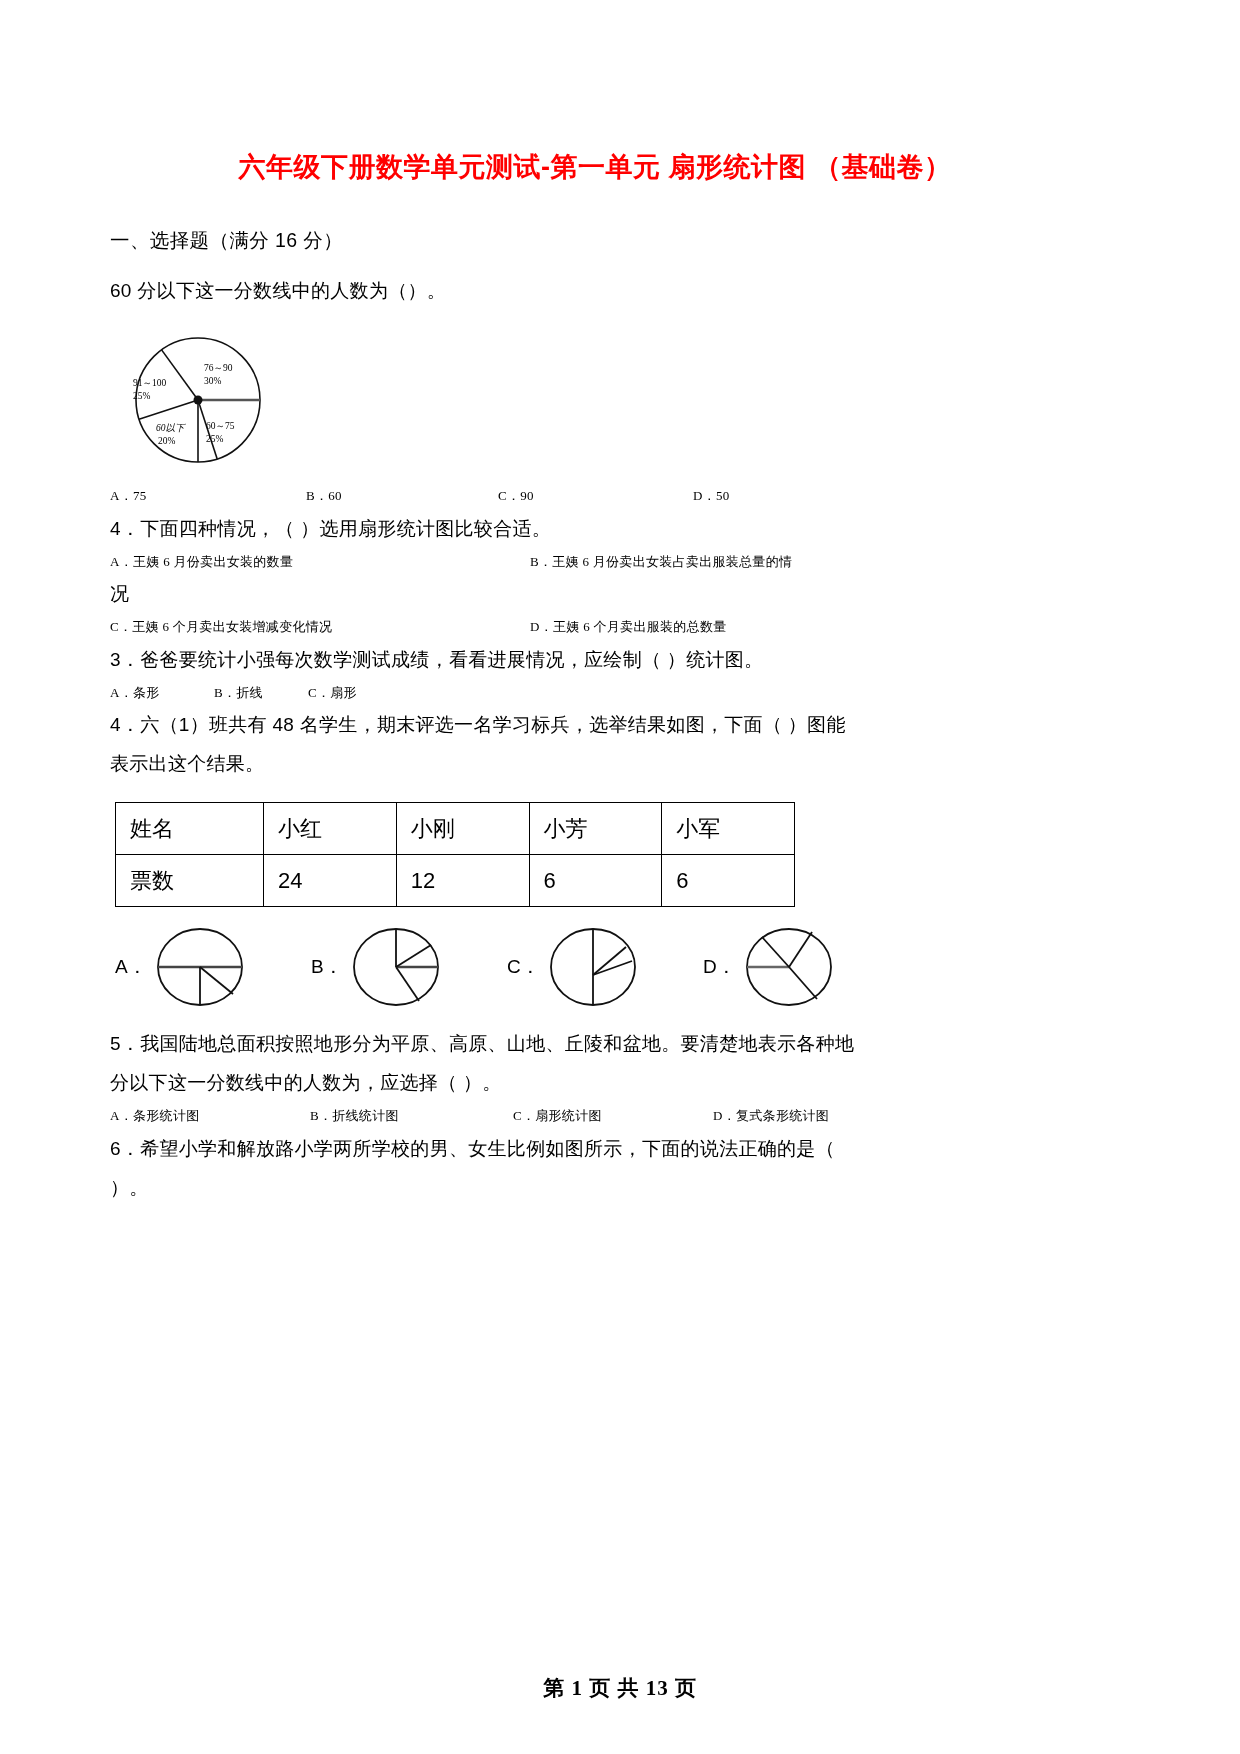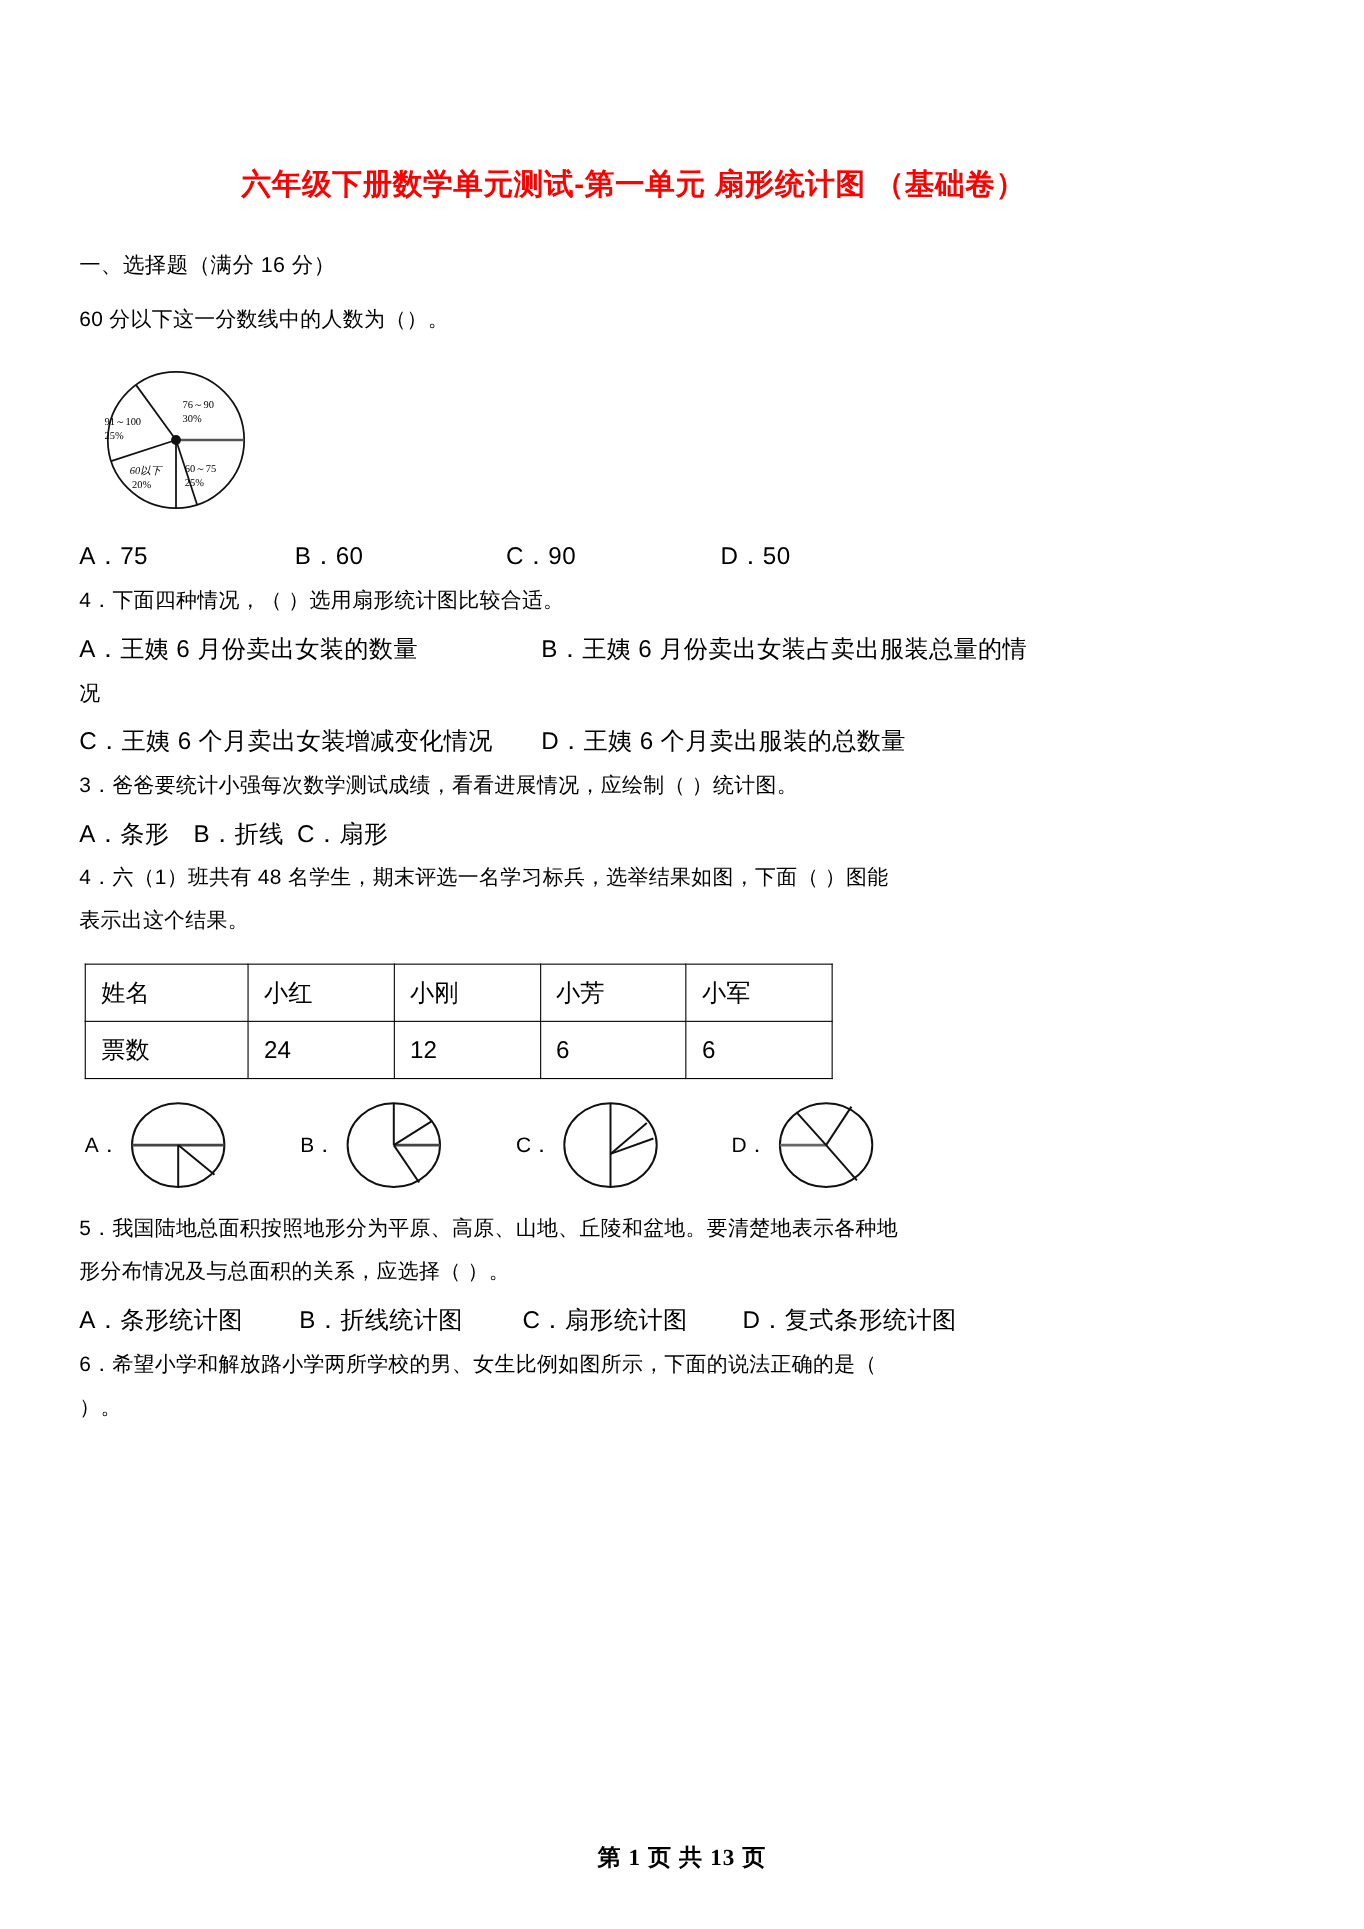--- a/index.html
+++ b/index.html
@@ -10,21 +10,21 @@
     background: #ffffff;
     font-family: "Liberation Sans", "DejaVu Sans", sans-serif;
     color: #000000;
     position: relative;
     overflow: hidden;
   }
   .page {
     position: relative;
     width: 1240px;
     height: 1754px;
-    padding: 0 160px 0 72px;
+    padding: 0 160px 0 110px;
   }
 
   
   .doc-title {
     color: #ff0000;
     font-weight: bold;
     font-size: 27px;
     text-align: center;
     letter-spacing: 0.5px;
     padding-top: 150px;
@@ -43,24 +43,25 @@
   
   .q-line {
     font-size: 19px;
     line-height: 2.05;
     letter-spacing: 0.3px;
     white-space: nowrap;
   }
   .q-block { margin-top: 18px; }
 
   .opt-row {
-    font-size: 22px;
+    font-size: 13px;
     line-height: 2.05;
     letter-spacing: 0.3px;
     display: flex;
+    font-family: Liberation Serif, serif;
   }
   .opt-row > span { white-space: nowrap; }
 
   
   .q1-opts span:nth-child(1) { width: 196px; }
   .q1-opts span:nth-child(2) { width: 192px; }
   .q1-opts span:nth-child(3) { width: 195px; }
 
   .q2-opts-a { width: 420px; }
   .q3-opts span:nth-child(1) { width: 104px; }
@@ -261,21 +262,21 @@
           <line x1="47" y1="40" x2="20" y2="10" stroke="#111" stroke-width="1.8"></line>
           <line x1="47" y1="40" x2="70" y2="5" stroke="#111" stroke-width="1.8"></line>
           <line x1="47" y1="40" x2="75" y2="72" stroke="#111" stroke-width="1.8"></line>
         </svg>
       </div>
     </div>
   </div>
 
   <div class="q-block">
     <div class="q-line">5．我国陆地总面积按照地形分为平原、高原、山地、丘陵和盆地。要清楚地表示各种地</div>
-    <div class="q-line">形分布情况及与总面积的关系，应选择（    ）。</div>
+    <div class="q-line">分以下这一分数线中的人数为，应选择（    ）。</div>
     <div class="opt-row q5-opts">
       <span>A．条形统计图</span>
       <span>B．折线统计图</span>
       <span>C．扇形统计图</span>
       <span>D．复式条形统计图</span>
     </div>
   </div>
 
   <div>
     <div class="q-line">6．希望小学和解放路小学两所学校的男、女生比例如图所示，下面的说法正确的是（</div>

